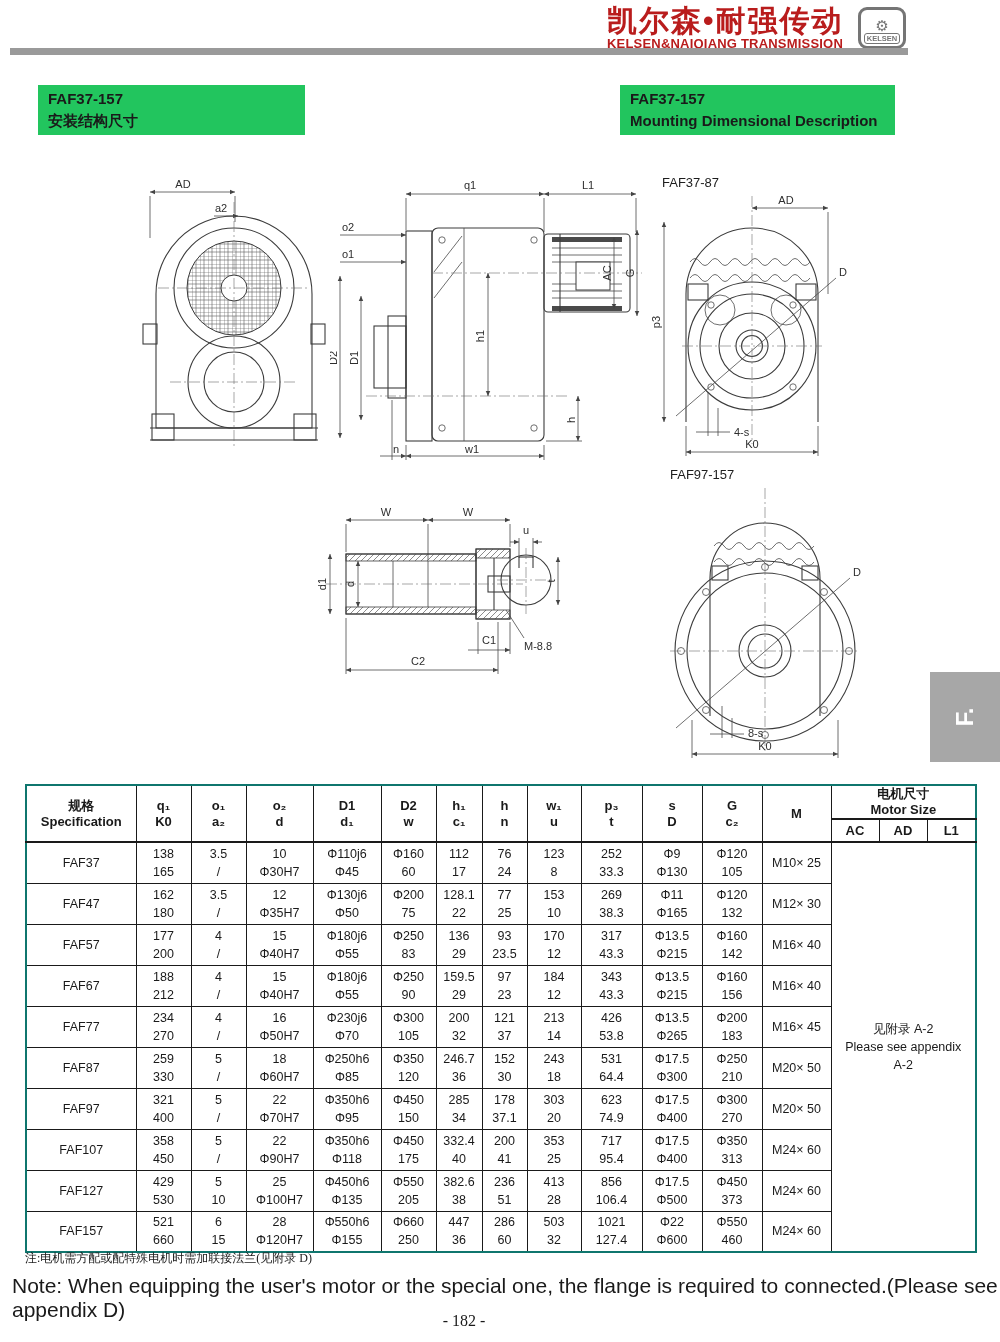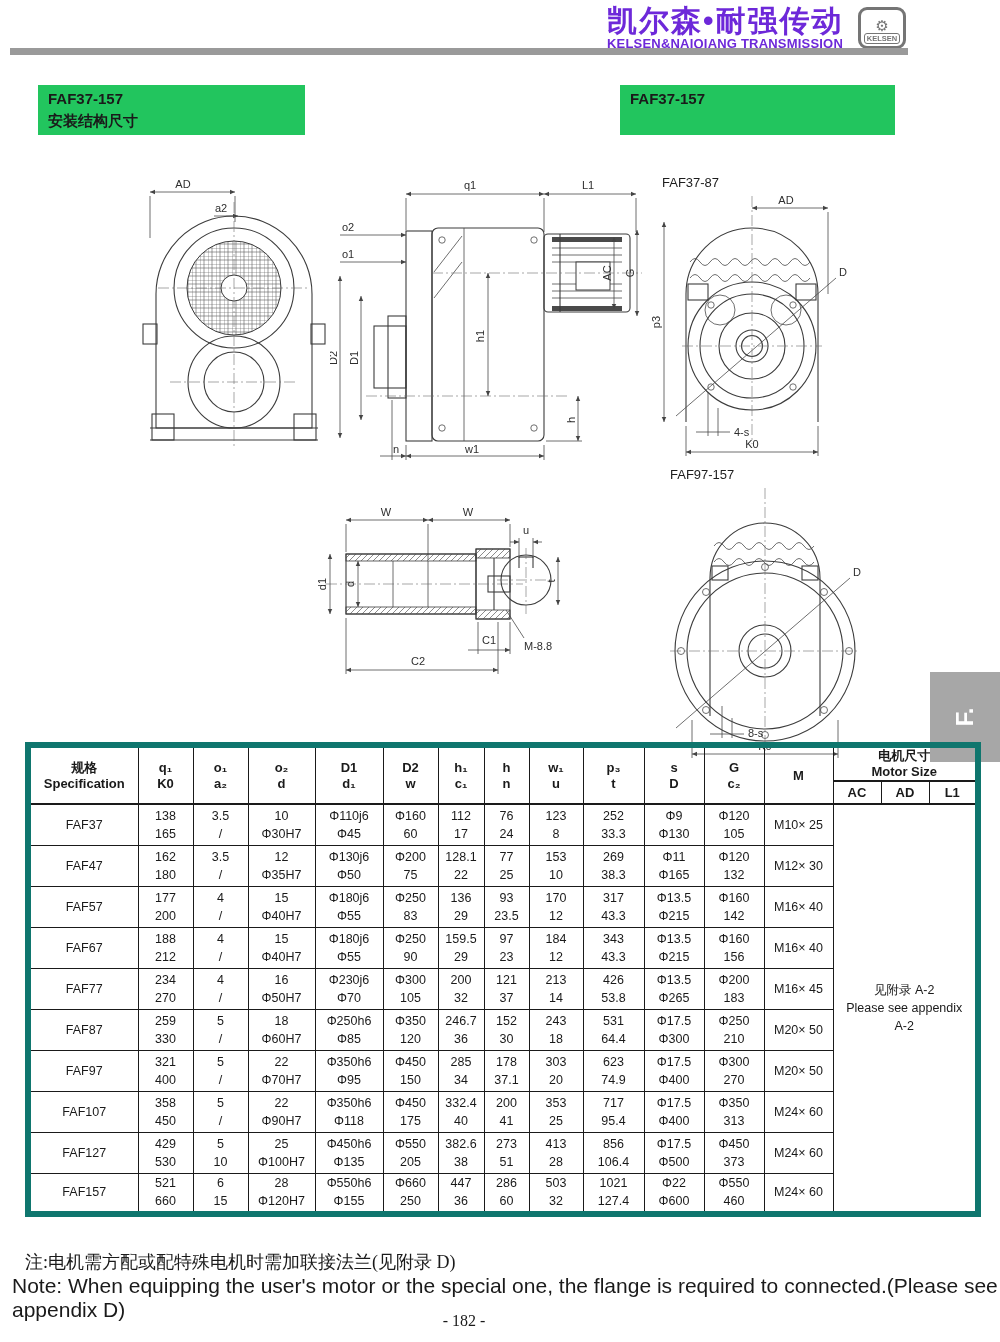--- a/index.html
+++ b/index.html
@@ -1,21 +1,21 @@
 <!DOCTYPE html>
 <html><head>
 <meta charset="utf-8">
 <style>
   *{box-sizing:border-box;margin:0;padding:0}
   html,body{background:#ffffff}
   body{font-family:"Liberation Sans",sans-serif;color:#1a1a1a}
   .page{position:relative;width:1000px;height:1342px;background:#fff;overflow:hidden}
 
   
-  .brand{position:absolute;top:5px;left:607px;color:#6d28d9;line-height:1.05}
+  .brand{position:absolute;top:5px;left:607px;color:#b91c1c;line-height:1.05}
   .brand-cn{font-size:30px;font-weight:bold;letter-spacing:2px;white-space:nowrap}
   .brand-en{font-size:13px;font-weight:bold;letter-spacing:.2px}
   .logo-box{position:absolute;top:7px;left:858px;width:48px;height:42px;border:3px solid #757575;
     border-radius:9px;display:flex;flex-direction:column;align-items:center;justify-content:flex-end;color:#757575;background:#fff}
   .logo-gear{font-size:15px;line-height:13px}
   .logo-text{font-size:7.5px;font-weight:bold;border:1px solid #757575;border-radius:3px;padding:0 2px;margin:1px 16px 2px}
   .header-rule{position:absolute;top:48px;left:10px;width:898px;height:7px;background:#9a9a9a}
 
   
   .title-bar{position:absolute;top:85px;height:50px;background:#22c55e;padding:3px 10px;
@@ -32,34 +32,34 @@
   .dim{stroke:#4a4a4a;fill:none;stroke-width:.8}
   .cl{stroke:#6b6b6b;fill:none;stroke-width:.6;stroke-dasharray:11 3 2 3}
   .dk{fill:#4a4a4a;stroke:none}
 
   
   .side-tab{position:absolute;left:930px;top:672px;width:70px;height:90px;background:#a7a7a7;
     display:flex;align-items:center;justify-content:center}
   .side-tab span{color:#fff;font-size:24px;font-weight:bold;transform:rotate(-90deg)}
 
   
-  .spec-table{position:absolute;left:25px;top:742px;width:950px;border-collapse:collapse;
-    table-layout:fixed;border:6px solid #0f766e}
+  .spec-table{position:absolute;left:25px;top:784px;width:950px;border-collapse:collapse;
+    table-layout:fixed;border:2px solid #0f766e}
   .spec-table th,.spec-table td{border:1px solid #1a1a1a;text-align:center;vertical-align:middle;
     padding:0;font-size:12.5px;line-height:18px;overflow:hidden}
   .spec-table th{font-weight:bold;font-size:13px;line-height:16px}
   .spec-table thead tr.h1{height:32px}
   .spec-table thead tr.h2{height:23px}
   .spec-table thead th{border-bottom-width:2px}
   .spec-table tbody tr{height:41px}
   .motor-note{font-size:13px;line-height:19px}
   .motor-note .gap{}
 
   
-  .note-cn{position:absolute;left:25px;top:1250px;font-family:"Liberation Serif",serif;font-size:18px}
+  .note-cn{position:absolute;left:25px;top:1250px;font-family:"Liberation Serif",serif;font-size:12px}
   .note-en{position:absolute;left:12px;top:1274px;font-size:21px}
   .page-num{position:absolute;left:0;top:1312px;width:928px;text-align:center;
     font-family:Liberation Serif, serif;font-size:16px}
 </style>
 </head>
 <body>
 
 <div class="page">
 
   <div class="brand">
@@ -71,20 +71,21 @@
     <div class="logo-text">KELSEN</div>
   </div>
   <div class="header-rule"></div>
 
   <div class="title-bar title-left">
     <div>FAF37-157</div>
     <div>安装结构尺寸</div>
   </div>
   <div class="title-bar title-right">
     <div>FAF37-157</div>
+    <div>Mounting Dimensional Description</div>
   </div>
 
   <svg class="dwg" style="left:128px;top:176px" width="210" height="272" viewBox="0 0 210 272">
     <defs>
       <pattern id="grid" width="8" height="8" patternUnits="userSpaceOnUse">
         <path d="M0,0H8 M0,0V8 M0,4H8 M4,0V8" stroke="#5a5a5a" stroke-width=".6" fill="none"></path>
       </pattern>
       <pattern id="hatch" width="6" height="6" patternUnits="userSpaceOnUse">
         <path d="M0,6 L6,0" stroke="#5a5a5a" stroke-width=".7"></path>
       </pattern>
@@ -861,21 +862,21 @@
           </td>
           <td>
             <div>Φ550</div>
             <div>205</div>
           </td>
           <td>
             <div>382.6</div>
             <div>38</div>
           </td>
           <td>
-            <div>273</div>
+            <div>236</div>
             <div>51</div>
           </td>
           <td>
             <div>413</div>
             <div>28</div>
           </td>
           <td>
             <div>856</div>
             <div>106.4</div>
           </td>

